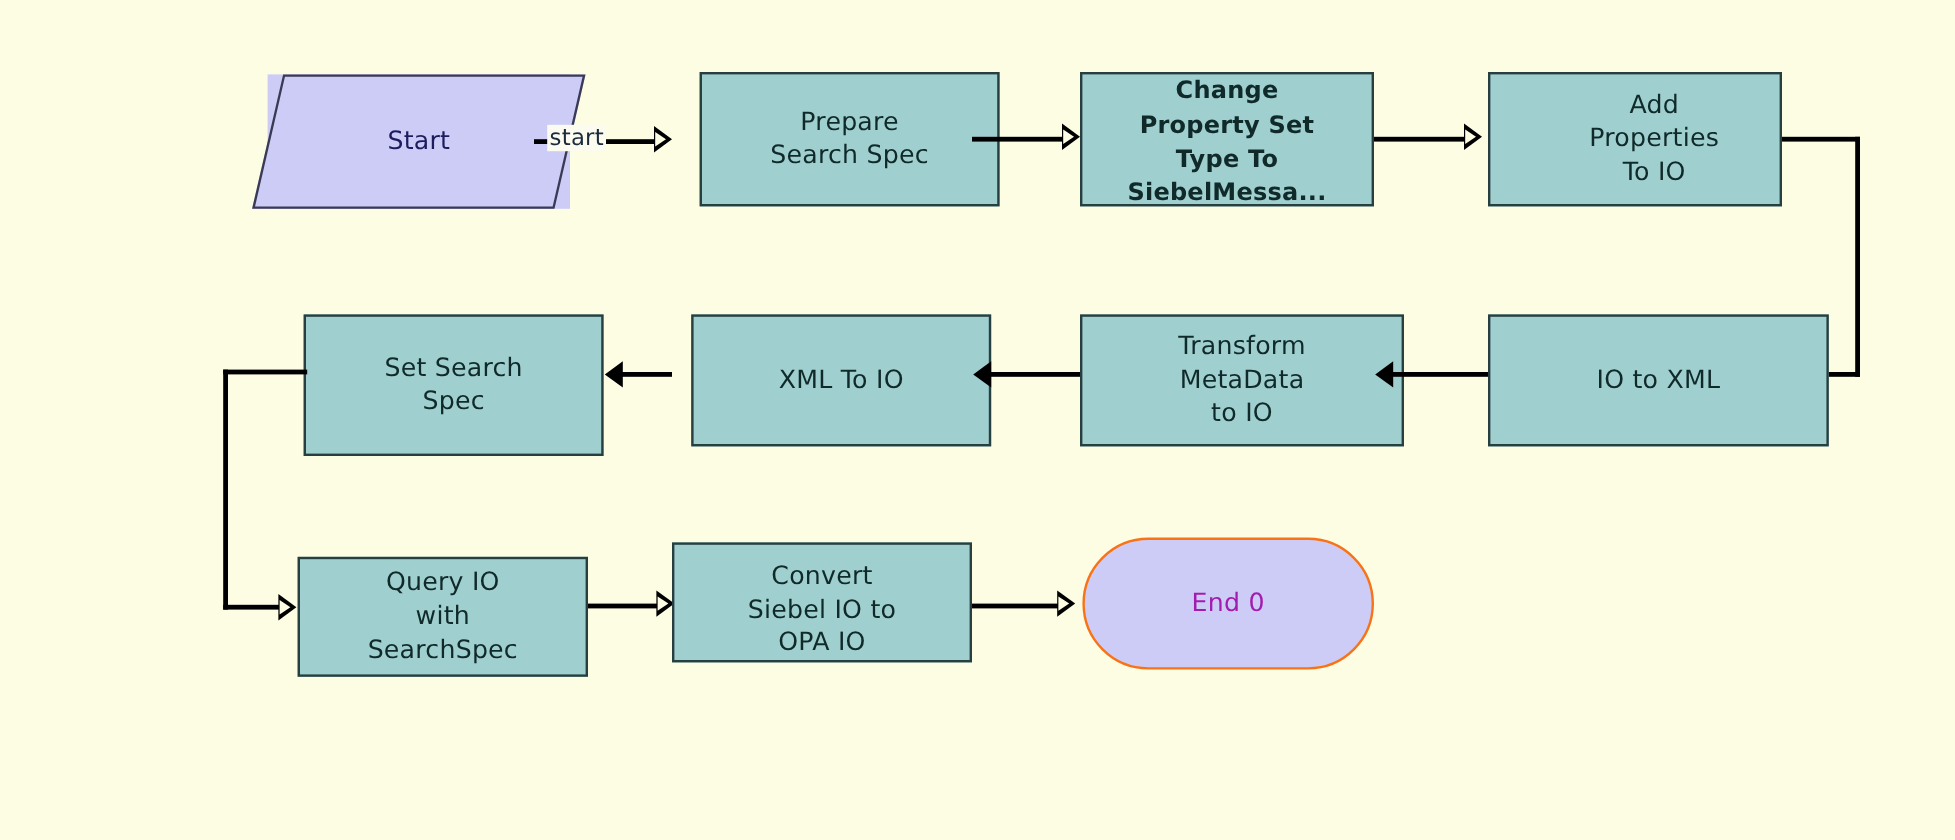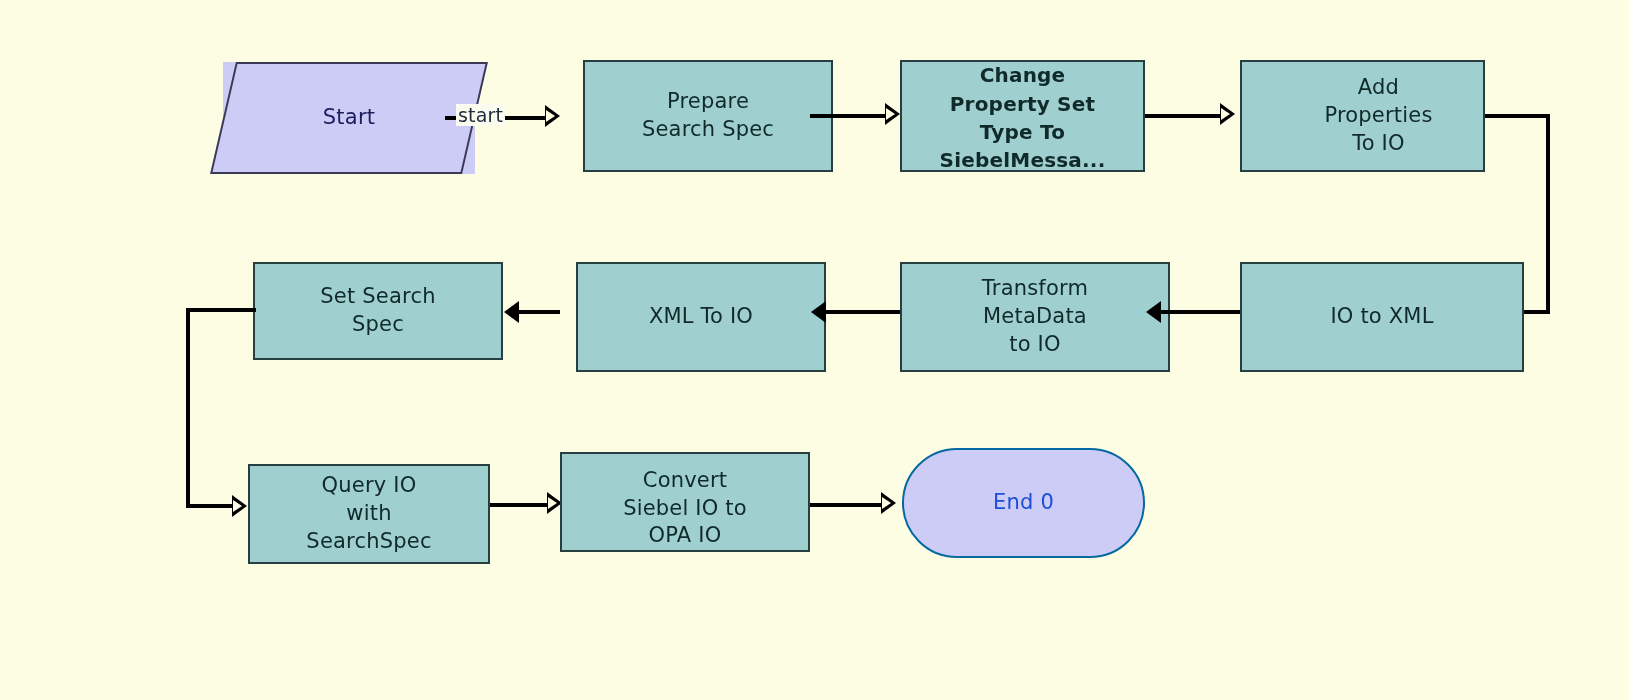--- a/index.html
+++ b/index.html
@@ -53,23 +53,23 @@
     border: 2px solid #3a3a55;
     transform: skewX(-13deg);
     z-index: 0;
   }
   .terminator-start .label {
     position: relative;
     z-index: 1;
   }
   .terminator-end {
     background: #ccccf7;
-    border: 2px solid #0369a1;
+    border: 2px solid #f97316;
     border-radius: 62px;
-    color: #1d4ed8;
+    color: #a21caf;
   }
   
   .overflow-text .label {
     position: relative;
     top: 2px;
   }
   
   .line {
     position: absolute;
     background: #000;
@@ -152,21 +152,21 @@
     <div class="label">Add
 Properties
 To IO</div>
   </div>
 
   <div class="line h-line" style="left:1485px; top:114px; width:65px;"></div>
   <div class="line v-line" style="left:1546px; top:114px; height:200px;"></div>
   <div class="line h-line" style="left:1490px; top:310px; width:60px;"></div>
   <div class="arrow arrow-left" style="left:1478px; top:301px;"></div>
 
-  <div class="node process" style="left:253px; top:262px; width:250px; height:98px;justify-content:flex-end;">
+  <div class="node process" style="left:253px; top:262px; width:250px; height:118px;justify-content:flex-end;">
     <div class="label">Set Search
 Spec</div>
   </div>
 
   <div class="line h-line" style="left:518px; top:310px; width:42px;"></div>
   <div class="arrow arrow-left" style="left:504px; top:301px;"></div>
 
   <div class="node process" style="left:576px; top:262px; width:250px; height:110px;">
     <div class="label">XML To IO</div>
   </div>

